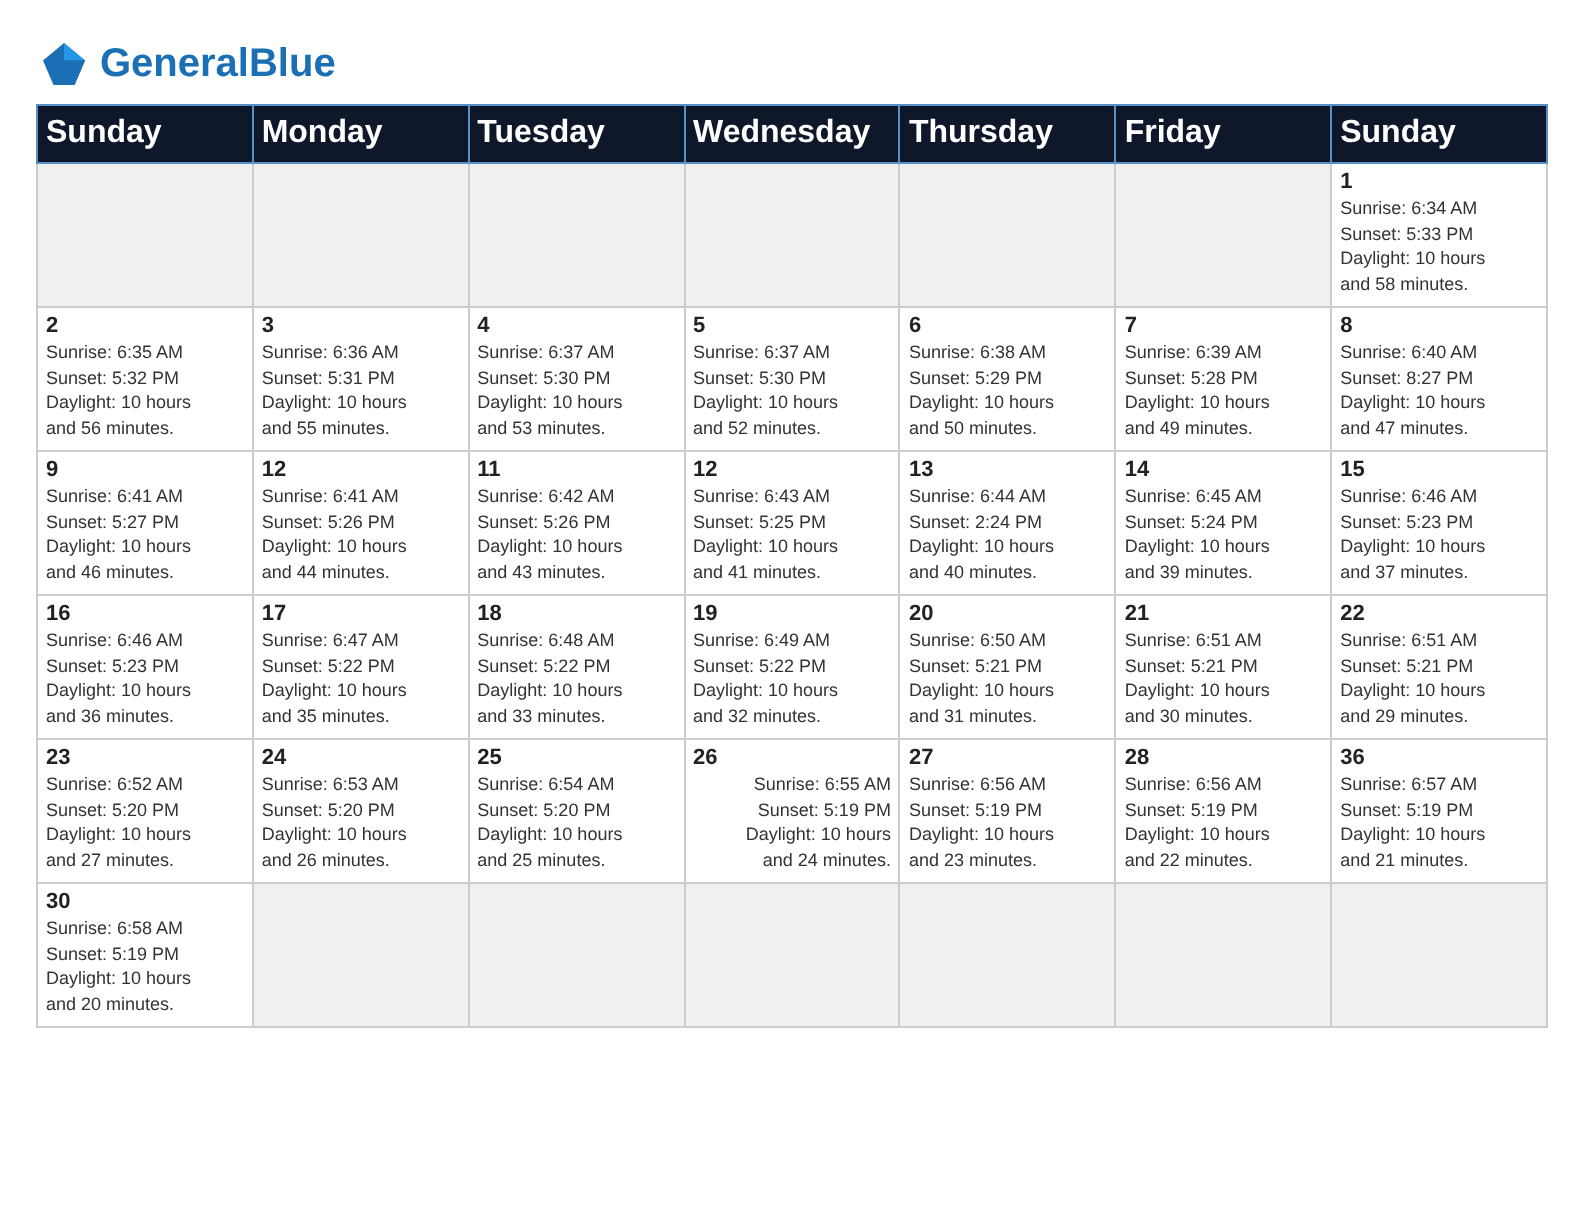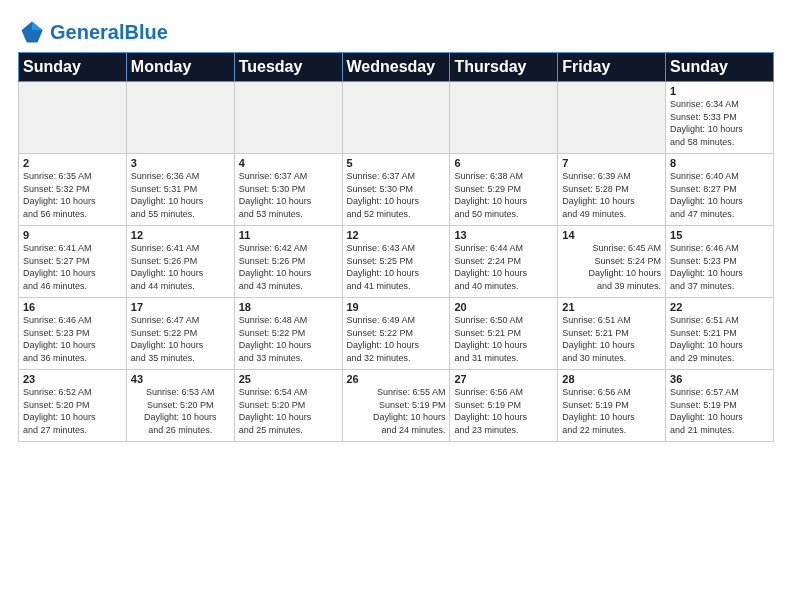--- a/index.html
+++ b/index.html
@@ -224,21 +224,21 @@
           </td>
           <td>
             <div class="day-num">13</div>
             <div class="day-info" style="white-space: pre-line;">Sunrise: 6:44 AM
 Sunset: 2:24 PM
 Daylight: 10 hours
 and 40 minutes.</div>
           </td>
           <td>
             <div class="day-num">14</div>
-            <div class="day-info" style="white-space: pre-line; text-align: right;">Sunrise: 6:45 AM
+            <div class="day-info" style="white-space: pre-line;">Sunrise: 6:45 AM
 Sunset: 5:24 PM
 Daylight: 10 hours
 and 39 minutes.</div>
           </td>
           <td>
             <div class="day-num">15</div>
             <div class="day-info" style="white-space: pre-line;">Sunrise: 6:46 AM
 Sunset: 5:23 PM
 Daylight: 10 hours
 and 37 minutes.</div>
@@ -297,22 +297,22 @@
         </tr>
         <tr class="week-row">
           <td>
             <div class="day-num">23</div>
             <div class="day-info" style="white-space: pre-line;">Sunrise: 6:52 AM
 Sunset: 5:20 PM
 Daylight: 10 hours
 and 27 minutes.</div>
           </td>
           <td>
-            <div class="day-num">43</div>
-            <div class="day-info" style="white-space: pre-line; text-align: center;">Sunrise: 6:53 AM
+            <div class="day-num">24</div>
+            <div class="day-info" style="white-space: pre-line;">Sunrise: 6:53 AM
 Sunset: 5:20 PM
 Daylight: 10 hours
 and 26 minutes.</div>
           </td>
           <td>
             <div class="day-num">25</div>
             <div class="day-info" style="white-space: pre-line;">Sunrise: 6:54 AM
 Sunset: 5:20 PM
 Daylight: 10 hours
 and 25 minutes.</div>
@@ -338,16 +338,31 @@
 Daylight: 10 hours
 and 22 minutes.</div>
           </td>
           <td>
             <div class="day-num">36</div>
             <div class="day-info" style="white-space: pre-line;">Sunrise: 6:57 AM
 Sunset: 5:19 PM
 Daylight: 10 hours
 and 21 minutes.</div>
           </td>
+        </tr>
+        <tr class="week-row">
+          <td>
+            <div class="day-num">30</div>
+            <div class="day-info" style="white-space: pre-line;">Sunrise: 6:58 AM
+Sunset: 5:19 PM
+Daylight: 10 hours
+and 20 minutes.</div>
+          </td>
+          <td class="empty"></td>
+          <td class="empty"></td>
+          <td class="empty"></td>
+          <td class="empty"></td>
+          <td class="empty"></td>
+          <td class="empty"></td>
         </tr>
       </tbody>
   </table>
 </div>
 
 </body></html>

